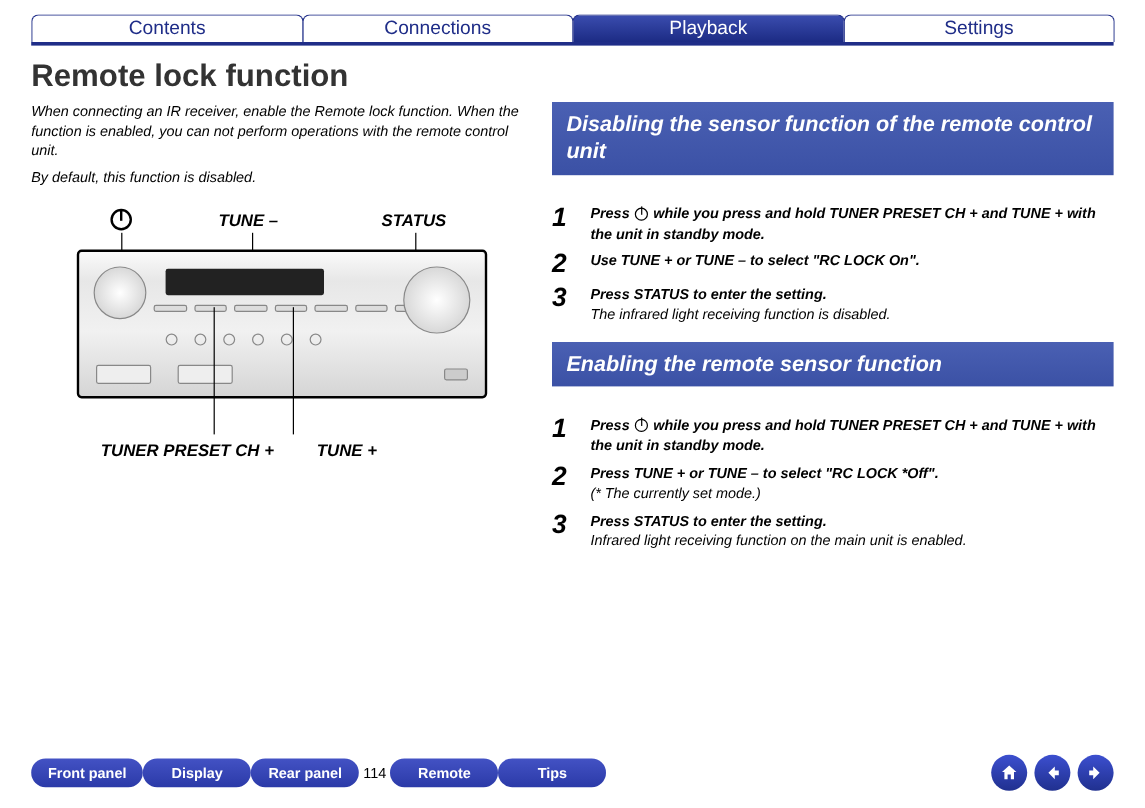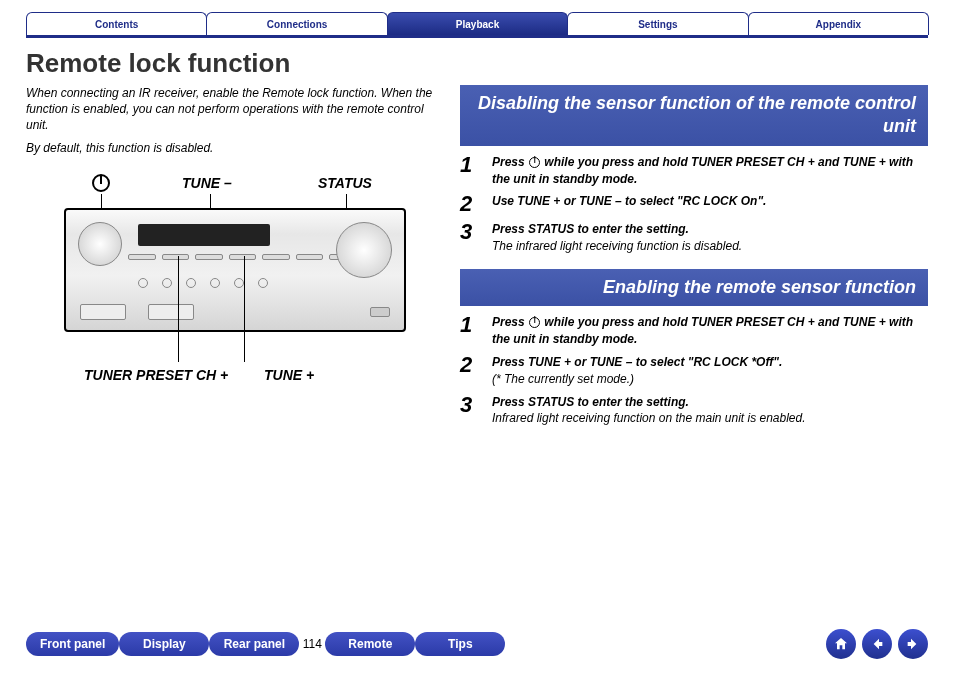--- a/index.html
+++ b/index.html
@@ -31,22 +31,22 @@
     border-bottom:3px solid var(--navy);
     height:26px;
     gap:0;
   }
   .tab{
     flex:1;
     position:relative;
     display:flex;
     align-items:center;
     justify-content:center;
-    font-size:10px;
-    font-weight:bold;
+    font-size:16px;
+    font-weight:normal;
     color:var(--navy);
     background:#fff;
     border:1px solid var(--navy);
     border-bottom:none;
     border-top-left-radius:6px;
     border-top-right-radius:6px;
     margin-right:-1px;
     cursor:pointer;
   }
   .tab.active{
@@ -143,22 +143,21 @@
   
   .vline{position:absolute;width:1px;background:#000;}
   
   .section-head{
     background:linear-gradient(var(--section-blue),#3b51a5);
     color:#fff;
     font-size:18px;
     font-weight:bold;
     padding:7px 12px;
     line-height:1.3;
-    margin-bottom:8px;
-    text-align:right;
+    margin-bottom:24px;
   }
   .steps{margin:0 0 14px 0;padding:0;}
   .step{display:flex;gap:12px;margin:6px 0;}
   .step .num{
     font-size:22px;font-weight:bold;min-width:20px;line-height:1;
   }
   .step .body{font-size:12px;line-height:1.4;}
   .step .body .bold{font-weight:bold;}
   .step .body .note{font-weight:normal;}
   .inline-power{
@@ -200,21 +199,20 @@
 </head>
 <body>
 
 <div class="page">
 
   <div class="tabbar">
     <div class="tab">Contents</div>
     <div class="tab">Connections</div>
     <div class="tab active">Playback</div>
     <div class="tab">Settings</div>
-    <div class="tab">Appendix</div>
   </div>
 
   <h1>Remote lock function</h1>
 
   <div class="cols">
 
     <div class="left">
       <p>When connecting an IR receiver, enable the Remote lock function. When the function is enabled, you can not perform operations with the remote control unit.</p>
       <p>By default, this function is disabled.</p>
 

